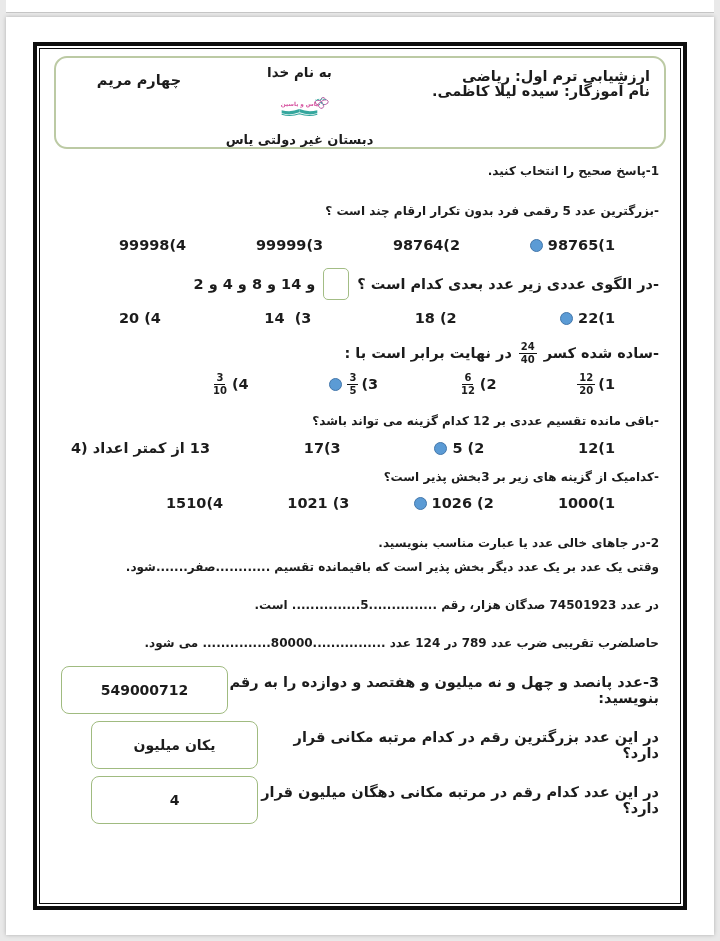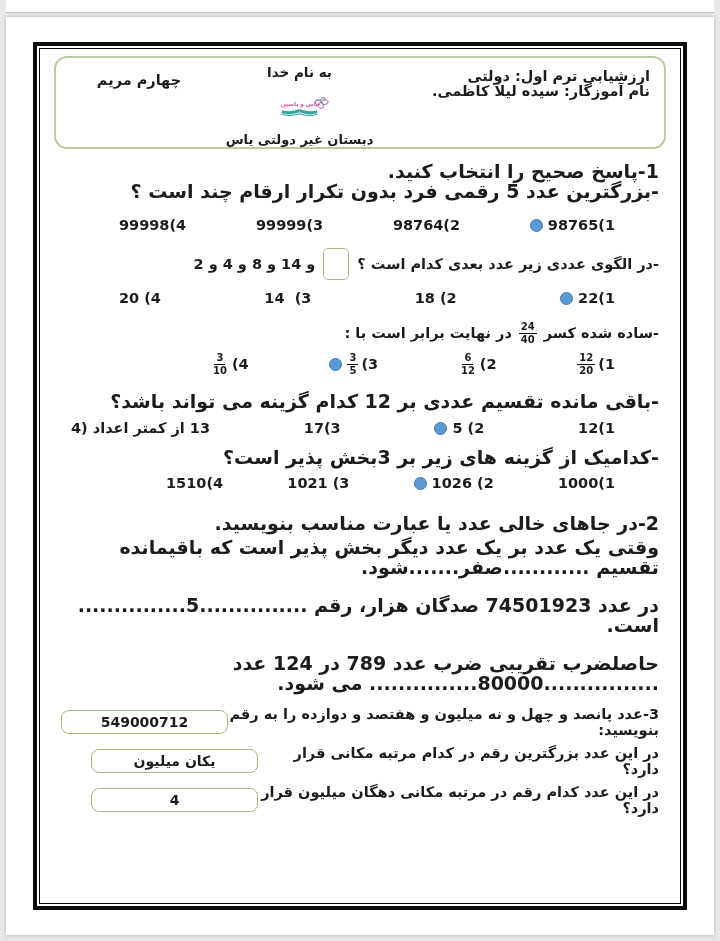--- a/index.html
+++ b/index.html
@@ -19,23 +19,23 @@
     display:flex;flex-direction:row;align-items:stretch;}
   .hdr-right{flex:0 0 265px;padding:11px 14px 0 0;font-size:14.5px;line-height:1.05;}
   .hdr-right .line2{}
   .hdr-center{flex:1;display:flex;flex-direction:column;align-items:center;padding-top:6px;gap:16px;}
   .bismillah{font-size:13.5px;}
   .school-name{font-size:13px;margin-top:-2px;}
   .hdr-left{flex:0 0 150px;padding:14px 0 12px 8px;font-size:14.5px;text-align:center;}
 
   
   .main{padding:0 14px;}
-  .qline{font-size:19px;line-height:20px;}
+  .qline{font-size:12px;line-height:20px;}
   .q1-title{margin-top:12px;}
-  .q-sub1{margin-top:0;}
+  .q-sub1{margin-top:20px;}
 
   
   .opt-row{display:flex;justify-content:space-between;align-items:center;font-size:14.5px;}
   .row-a{padding:0 44px 0 58px;margin-top:16px;}
   .row-a2{padding:0 44px 0 58px;margin-top:10px;}
   .row-frac{padding:0 44px 0 150px;margin-top:7px;}
   .row-c{padding:0 44px 0 10px;margin-top:9px;}
   .row-d{padding:0 44px 0 105px;margin-top:8px;}
   .opt{display:inline-flex;direction:ltr;align-items:center;gap:3px;white-space:pre;}
   .dot{width:13px;height:13px;border-radius:50%;background:#5b9bd5;border:1px solid #4377ab;box-sizing:border-box;margin-right:2px;flex:0 0 auto;}
@@ -53,36 +53,36 @@
   .q2-title{margin-top:22px;}
   .fill1{margin-top:4px;}
   .fill2{margin-top:18px;}
   .fill3{margin-top:18px;}
 
   
   .q3row{display:flex;justify-content:space-between;align-items:center;font-size:14.5px;}
   .q3r1{margin-top:13px;}
   .q3r2{margin-top:7px;padding-left:30px;}
   .q3r3{margin-top:7px;padding-left:30px;}
-  .ans-box{flex:0 0 auto;width:167px;height:24px;border:1.7px solid #a0bb80;border-radius:8px;box-sizing:border-box;
+  .ans-box{flex:0 0 auto;width:167px;height:48px;border:1.7px solid #a0bb80;border-radius:8px;box-sizing:border-box;
     display:flex;align-items:center;justify-content:center;font-size:14px;background:#fff;}
 </style>
 </head>
 <body>
 
 <div class="prev-page-edge"></div>
 
 <div class="page">
   <div class="frame">
     <div class="frame-inner">
       <div class="content">
 
         <div class="header-box">
           <div class="hdr-right">
-            <div class="line1">ارزشیابی ترم اول: دولتی</div>
+            <div class="line1">ارزشیابی ترم اول: ریاضی</div>
             <div class="line2">نام آموزگار: سیده لیلا کاظمی.</div>
           </div>
           <div class="hdr-center">
             <div class="bismillah">به نام خدا</div>
             <svg width="126" height="42" viewBox="0 0 126 42">
               <g>
                 <ellipse cx="104" cy="9" rx="4.5" ry="7" fill="#ffffff" stroke="#b5519c" stroke-width="1.6" transform="rotate(25 104 14)"></ellipse>
                 <ellipse cx="110" cy="12" rx="7" ry="4.5" fill="#ffffff" stroke="#b5519c" stroke-width="1.6" transform="rotate(-15 110 12)"></ellipse>
                 <ellipse cx="99" cy="13" rx="7" ry="4.5" fill="#ffffff" stroke="#b5519c" stroke-width="1.6" transform="rotate(20 99 13)"></ellipse>
                 <ellipse cx="103" cy="18" rx="4.5" ry="6" fill="#ffffff" stroke="#b5519c" stroke-width="1.6" transform="rotate(-30 103 18)"></ellipse>

